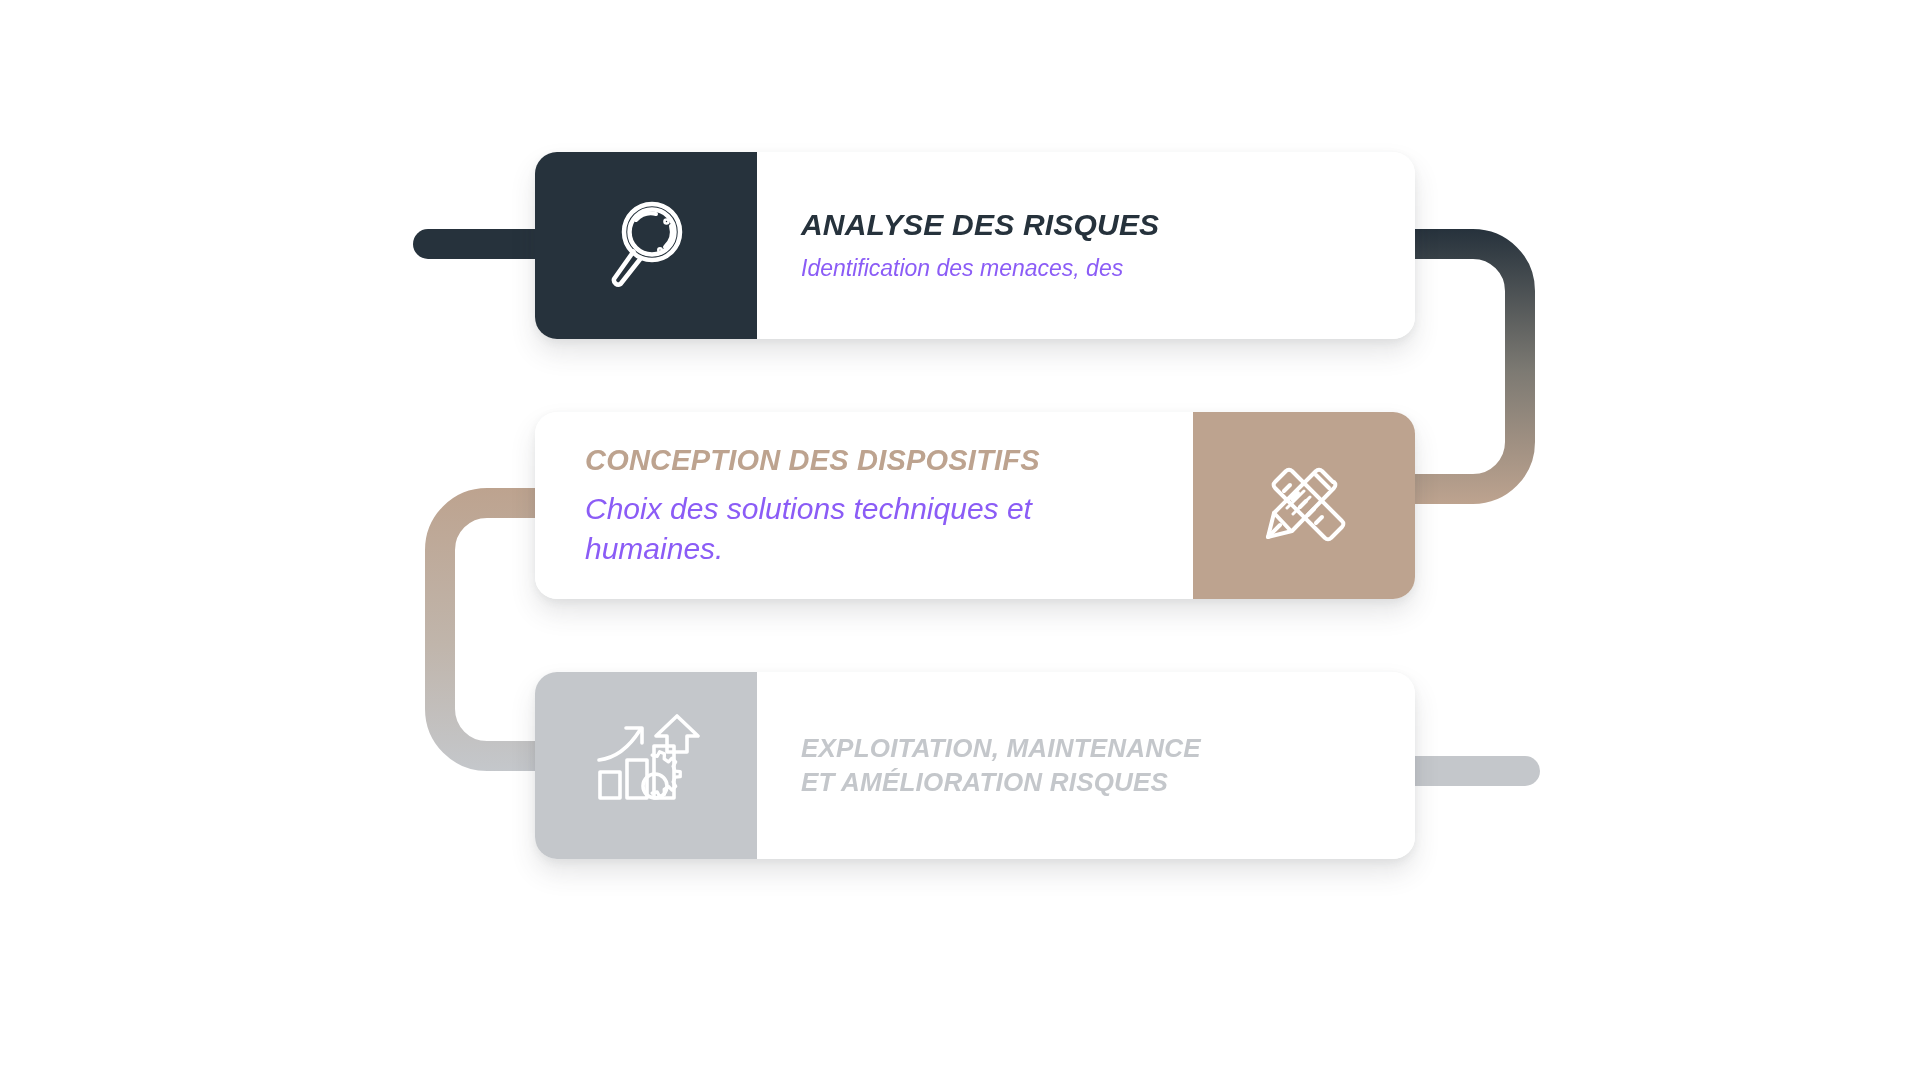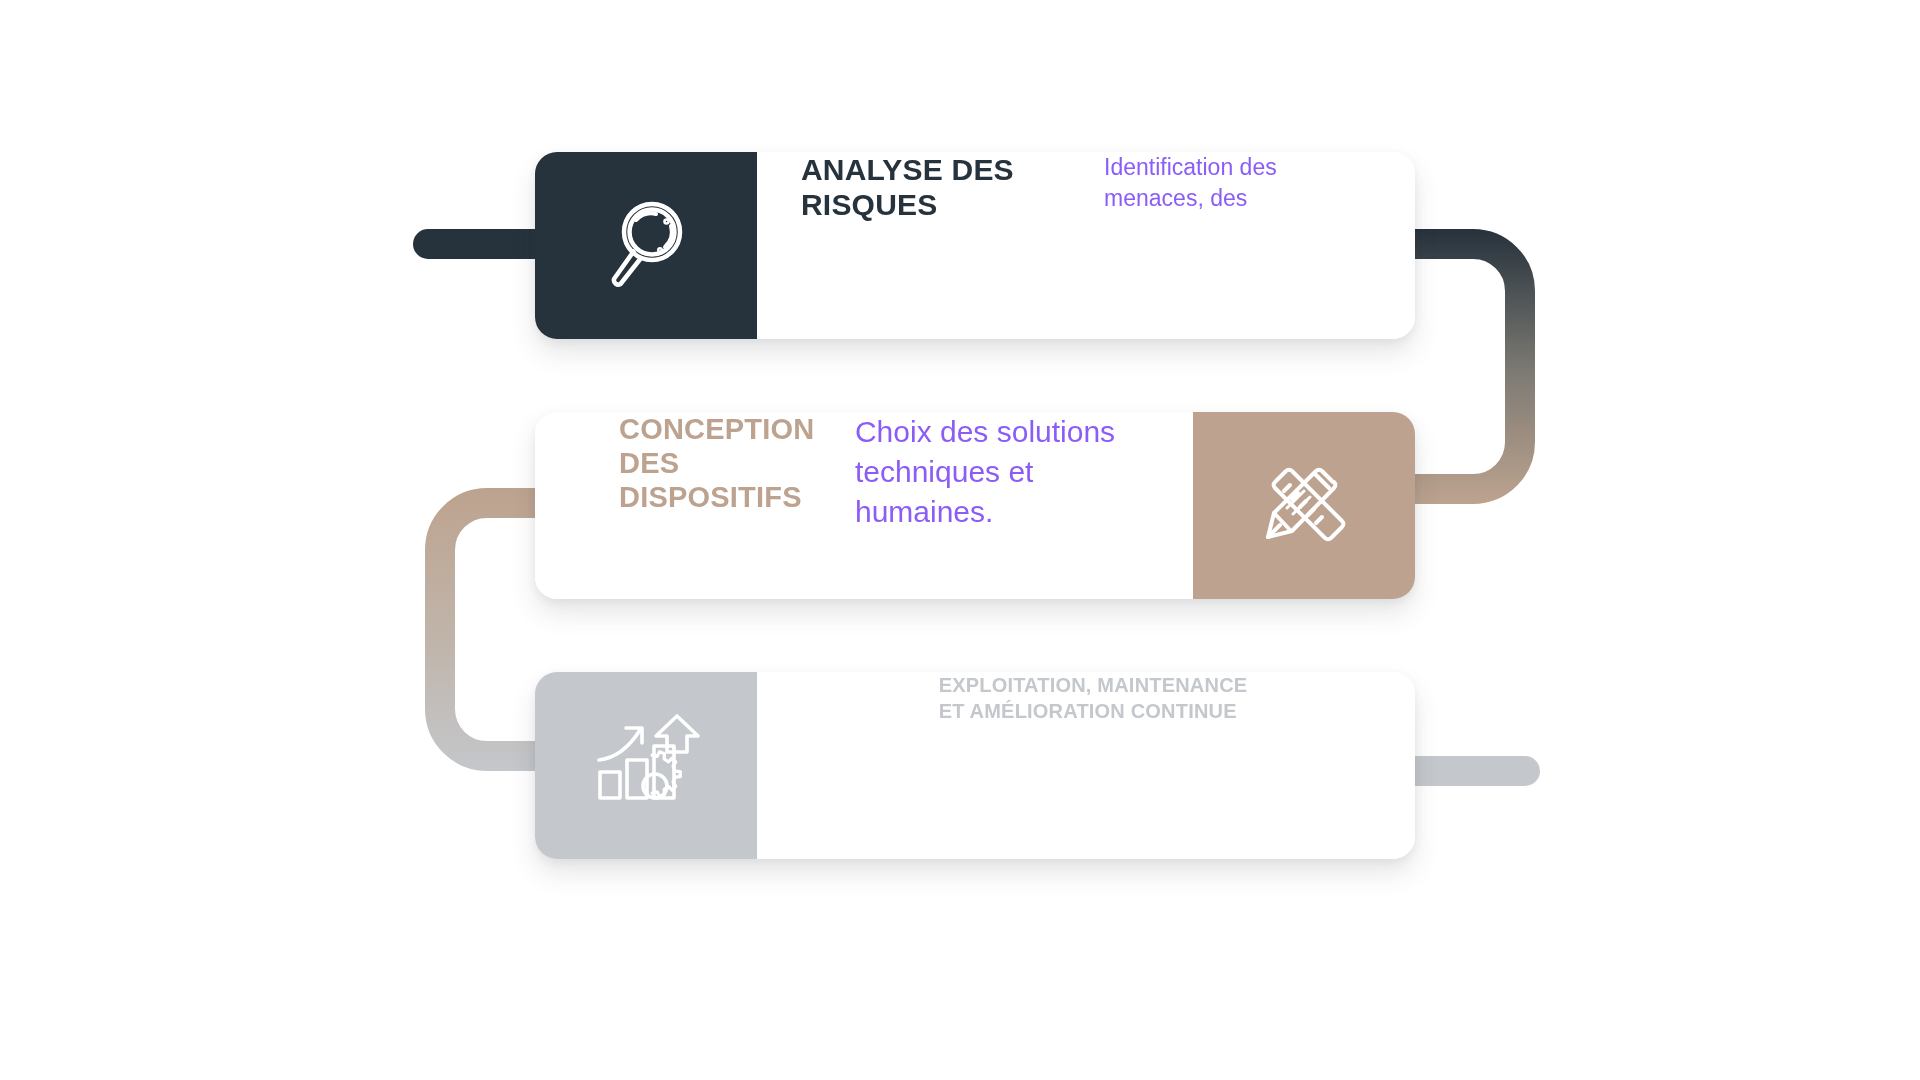--- a/index.html
+++ b/index.html
@@ -67,22 +67,23 @@
     display: flex;
     align-items: center;
     justify-content: center;
   }
   .icon-panel svg { display: block; }
 
   .text-panel {
     flex: 1 1 auto;
     background: #ffffff;
     display: flex;
-    flex-direction: row;
+    flex-direction: column;
     justify-content: center;
+    font-style: italic;
   }
 
   .card-title {
     font-weight: bold;
     letter-spacing: 0.2px;
     line-height: 1.18;
   }
   .card-desc {
     color: #8b5cf6;
     line-height: 1.33;
@@ -99,31 +100,31 @@
   #card-risques .card-desc  { font-size: 23px; }
 
   
   #card-conception {
     left: 535px; top: 412px;
     width: 880px; height: 187px;
     flex-direction: row-reverse;
   }
   #card-conception .icon-panel { background: #bda38f; }
   #card-conception .text-panel { padding: 0 30px 0 50px; }
-  #card-conception .card-title { color: #bda38f; font-size: 29px; margin-bottom: 12px; margin-left: 34px; }
+  #card-conception .card-title { color: #bda38f; font-size: 29px; margin-bottom: 12px; }
   #card-conception .card-desc  { font-size: 30px; }
 
   
   #card-exploitation {
     left: 535px; top: 672px;
     width: 880px; height: 187px;
   }
   #card-exploitation .icon-panel { background: #c4c7cb; }
   #card-exploitation .text-panel { padding: 0 30px 0 44px; }
-  #card-exploitation .card-title { color: #c4c7cb; font-size: 20px; line-height: 1.3; }
+  #card-exploitation .card-title { color: #c4c7cb; font-size: 26px; line-height: 1.3; }
   #card-exploitation .card-title span { display: block; }
 </style>
 </head>
 <body>
 
 <div id="stage">
 
   <div class="connector" id="stub-left-top"></div>
 
   <div class="connector" id="bracket-right">
@@ -222,18 +223,18 @@
 
           <path d="M73 49 l5.5 1.3 2.6 -4.9 5.2 2.2 -0.2 5.6 4.6 3.2 3.9 -4 3.9 4 -2.7 4.9 2.2 5.2 5.5 0.4 0 5.6 -5.5 0.4 -2.2 5.2 2.7 4.9 -3.9 4 -3.9 -4 -4.6 3.2 0.2 5.6 -5.2 2.2 -2.6 -4.9 -5.5 1.3" transform="translate(-7,-4) scale(0.92)"></path>
           <circle cx="63" cy="72" r="12"></circle>
         </g>
       </svg>
     </div>
 
     <div class="text-panel">
       <div class="card-title">
         <span>EXPLOITATION, MAINTENANCE</span>
-        <span>ET AMÉLIORATION CONTINUE</span>
+        <span>ET AMÉLIORATION RISQUES</span>
       </div>
     </div>
   </div>
 
 </div>
 
 </body></html>

